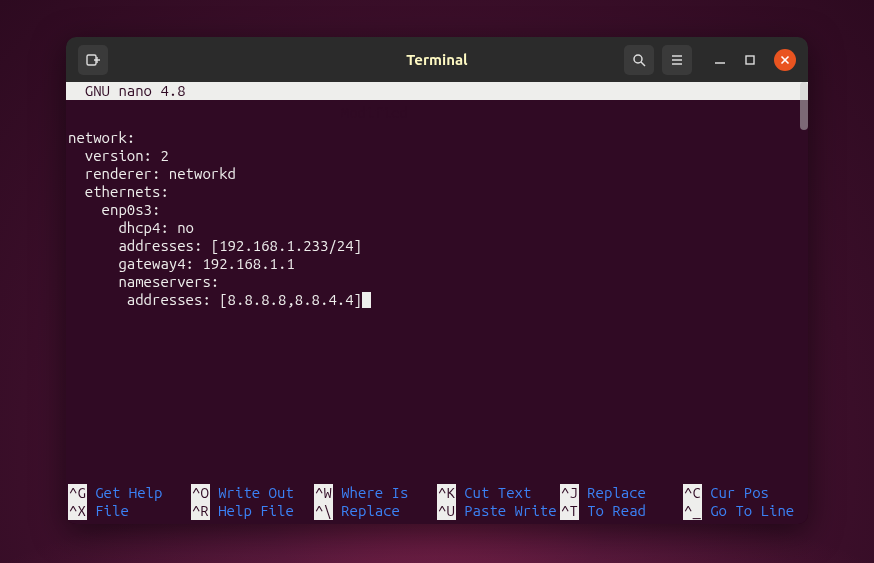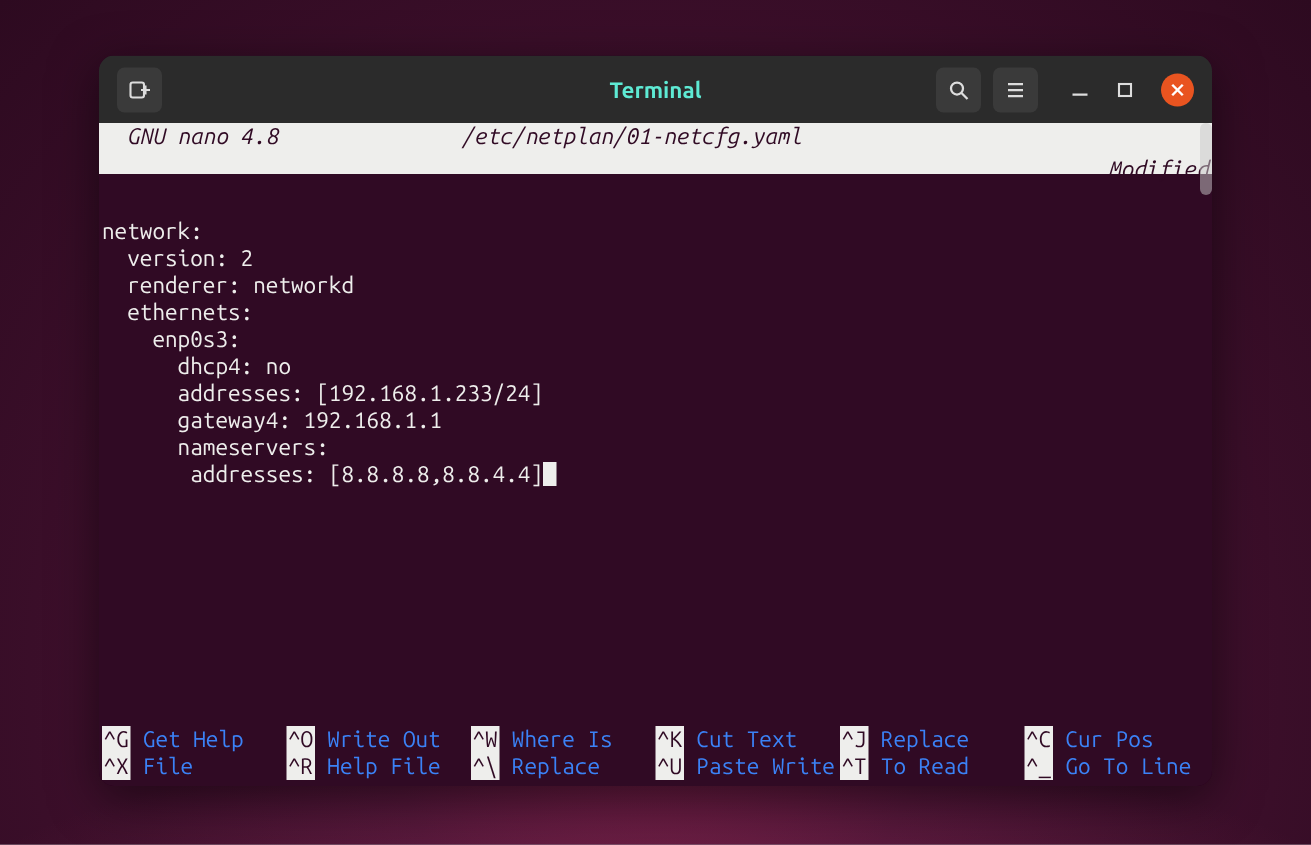--- a/index.html
+++ b/index.html
@@ -53,21 +53,21 @@
       align-items: center;
       justify-content: center;
       color: #ddd;
       font-size: 16px;
     }
     .title-text {
       position: absolute;
       left: 0;
       right: 0;
       text-align: center;
-      color: #5eead4;
+      color: #fef9c3;
       font-family: Ubuntu, sans-serif;
       font-size: 15px;
       font-weight: bold;
       pointer-events: none;
     }
     .titlebar-right {
       margin-left: auto;
       display: flex;
       align-items: center;
       gap: 8px;
@@ -111,24 +111,23 @@
       line-height: 18px;
       color: #eeeeec;
       position: relative;
       display: flex;
       flex-direction: column;
     }
     .nano-header {
       background: #eeeeec;
       color: #300a24;
       display: flex;
-      height: 34px;
+      height: 18px;
       padding: 0 2px;
       white-space: pre;
-      font-style: italic;
     }
     .nano-header .left {
       width: 240px;
     }
     .nano-header .center {
       flex: 1;
     }
     .nano-header .right {
       text-align: right;
       width: 100px;
@@ -226,21 +225,20 @@
           </svg>
         </div>
       </div>
     </div>
   </div>
 
   <div class="terminal-body">
     <div class="scrollbar"></div>
     <div class="nano-header">
       <span class="left">  GNU nano 4.8</span>
-      <span class="center">/etc/netplan/01-netcfg.yaml</span>
       <span class="right">Modified</span>
     </div>
     <div class="editor-content"><span>network:
   version: 2
   renderer: networkd
   ethernets:
     enp0s3:
       dhcp4: no
       addresses: [192.168.1.233/24]
       gateway4: 192.168.1.1

